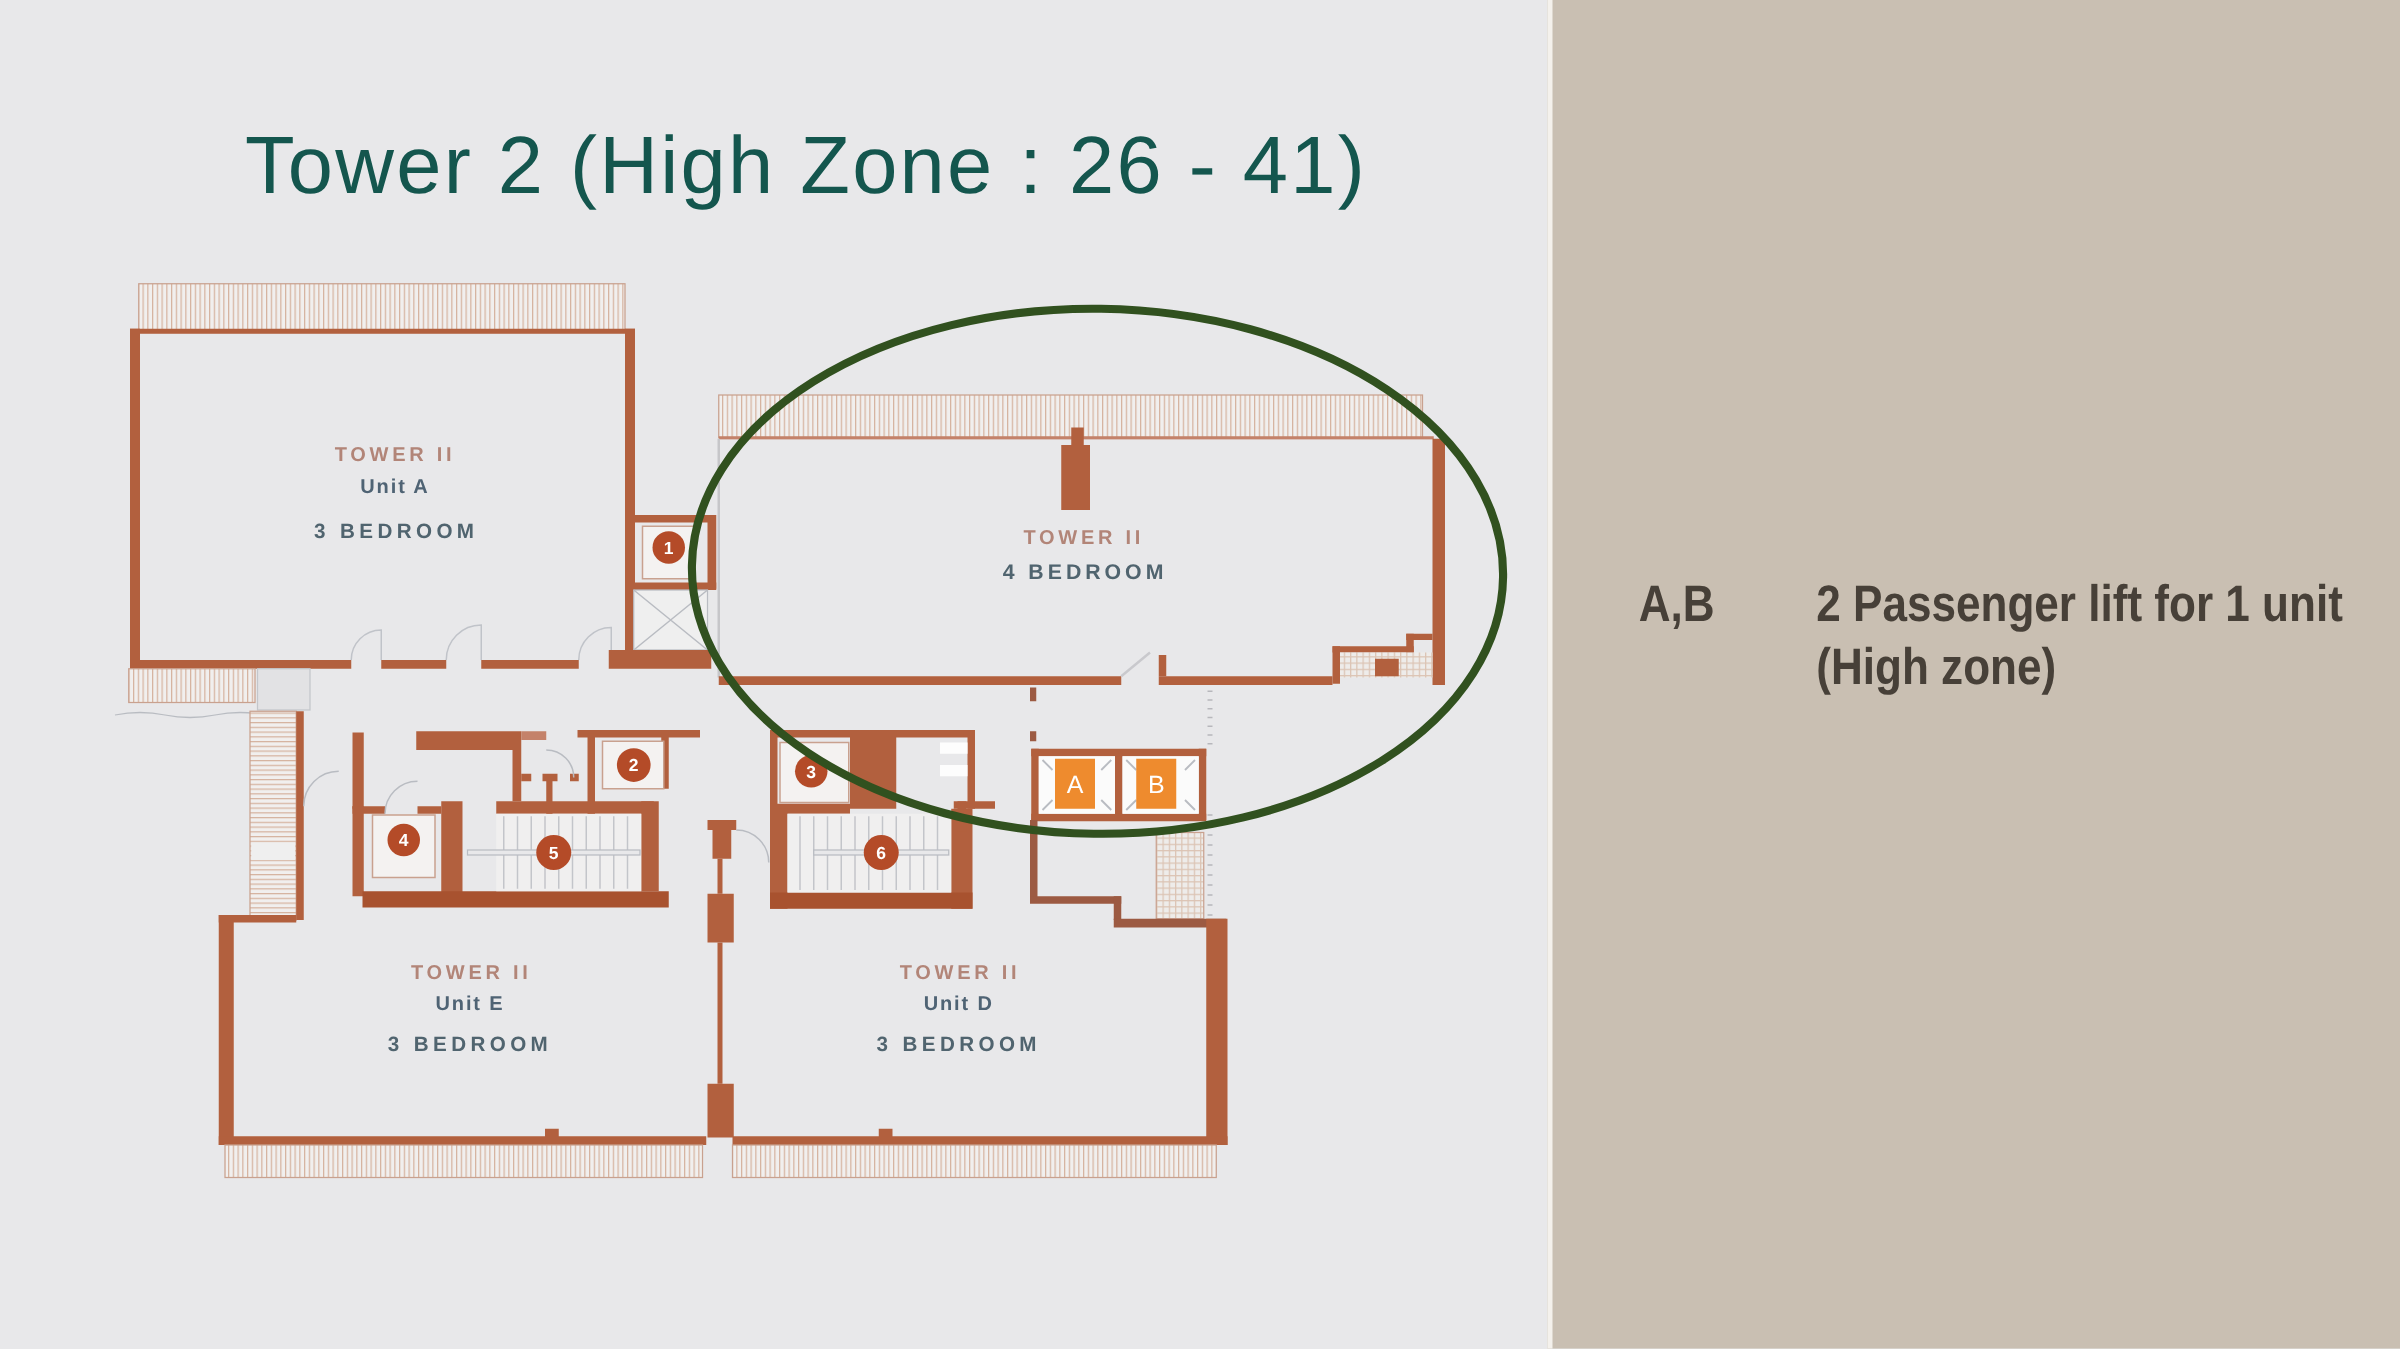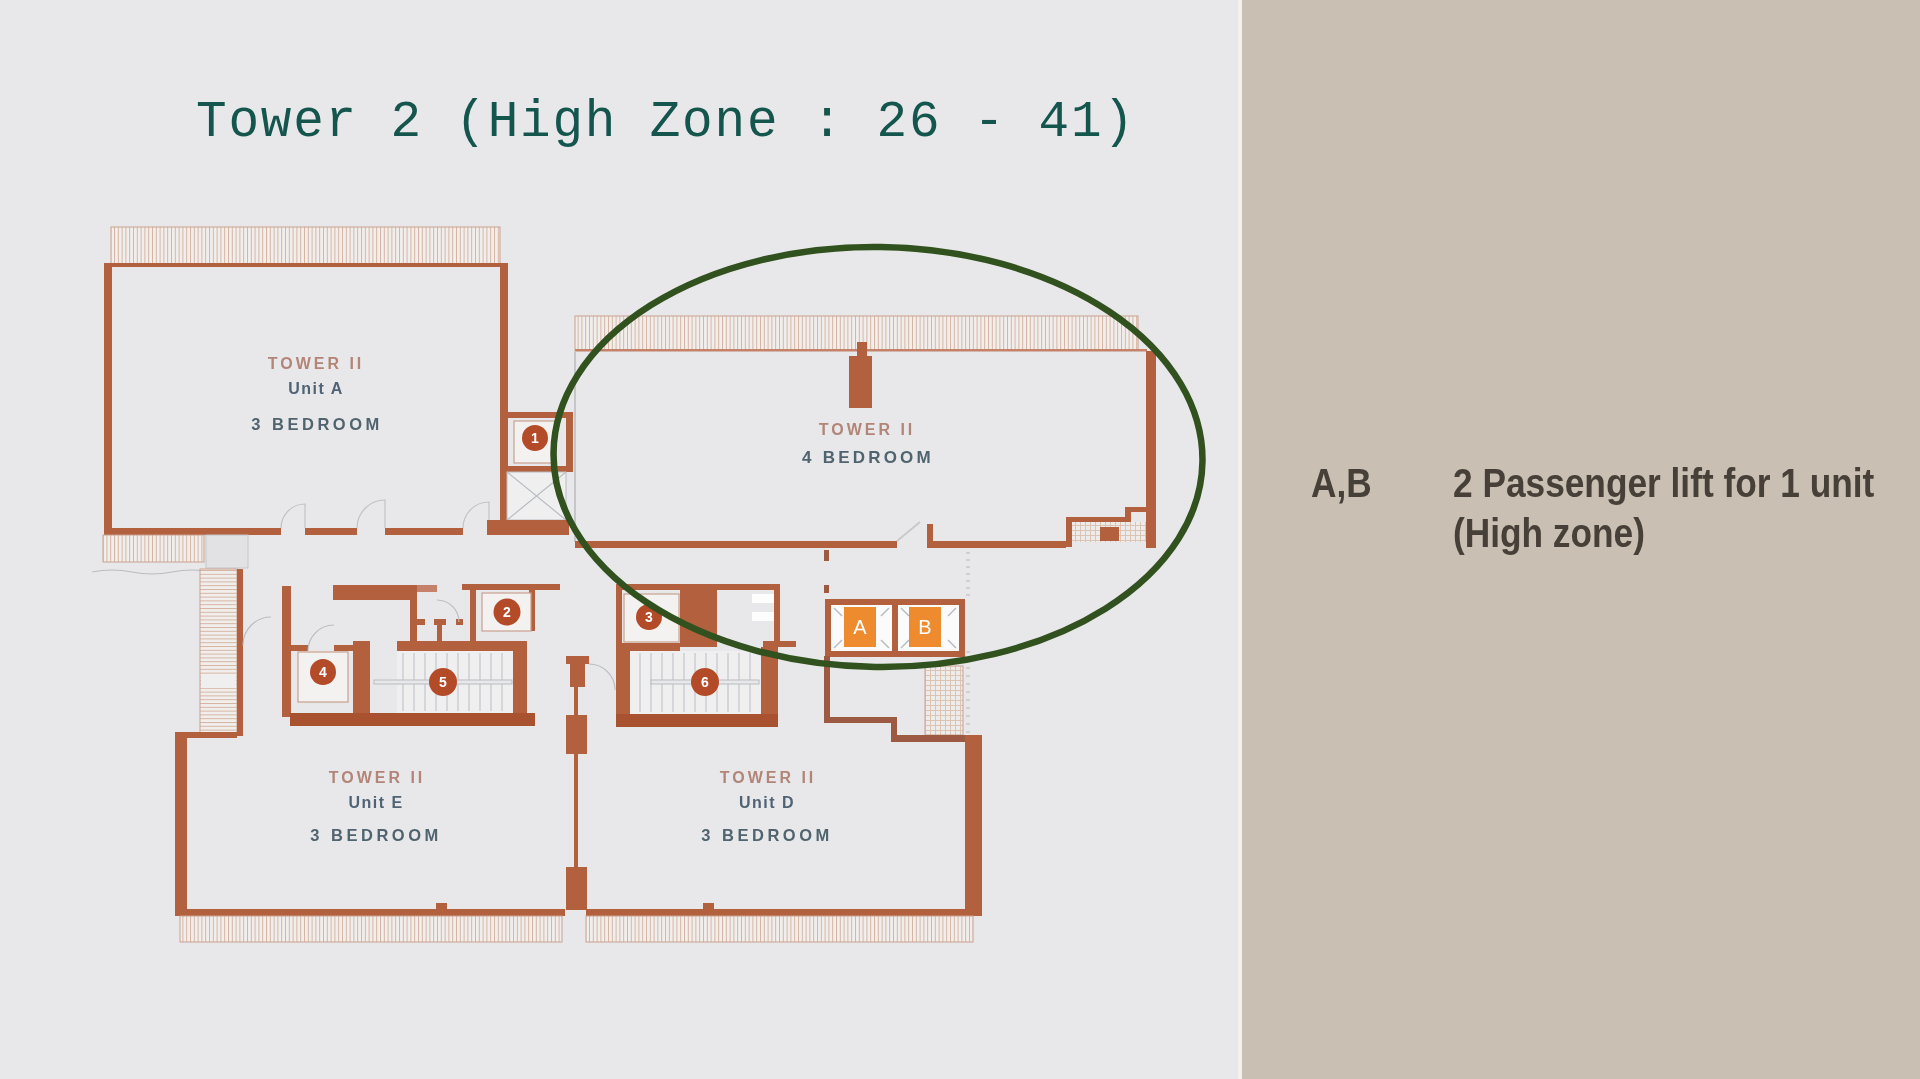--- a/index.html
+++ b/index.html
@@ -6,21 +6,21 @@
 body{position:relative;font-family:"Liberation Sans",sans-serif;background:#e8e8ea}
 .abs{position:absolute}
 </style>
 </head>
 <body>
 
 <div class="abs" style="left:0;top:0;width:1238px;height:1079px;background:#e8e8ea"></div>
 
 <div class="abs" style="left:1238px;top:0;width:682px;height:1079px;background:#c9bfb2;border-left:4px solid #f4f1ec;box-sizing:border-box"></div>
 
-<div class="abs" style="left:196px;top:94px;font-family:Liberation Mono, monospace;font-size:51px;color:#14564e;letter-spacing:1.8px;white-space:nowrap">Tower 2 (High Zone : 26 - 41)</div>
+<div class="abs" style="left:196px;top:94px;font-family:Liberation Sans, sans-serif;font-size:65px;color:#14564e;letter-spacing:1.8px;white-space:nowrap">Tower 2 (High Zone : 26 - 41)</div>
 
 <div class="abs" style="left:1311px;top:458px;font-size:41px;line-height:50px;font-weight:bold;color:#474038;transform:scaleX(0.86);transform-origin:0 0">A,B</div>
 
 <div class="abs" style="left:1453px;top:458px;font-size:41px;font-weight:bold;color:#474038;line-height:50px;transform:scaleX(0.86);transform-origin:0 0;white-space:nowrap">2 Passenger lift for 1 unit<br>(High zone)</div>
 
 <svg class="abs" style="left:0;top:0" width="1920" height="1079" viewBox="0 0 1920 1079">
 <defs>
 <pattern id="hv" width="3.8" height="10" patternUnits="userSpaceOnUse">
  <rect width="3.8" height="10" fill="#f1efee"></rect>
  <rect x="0" y="0" width="1" height="10" fill="#d6b3a0"></rect>

